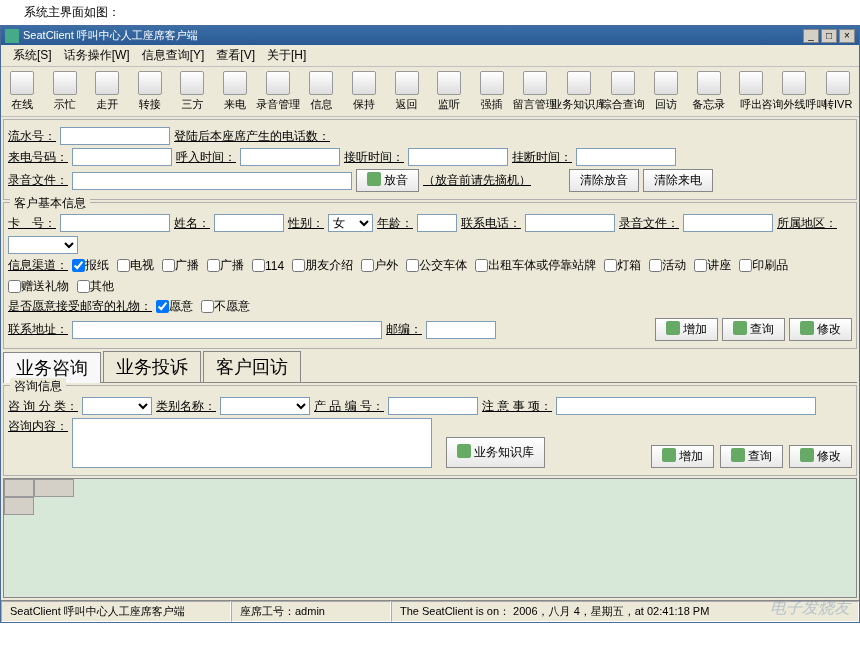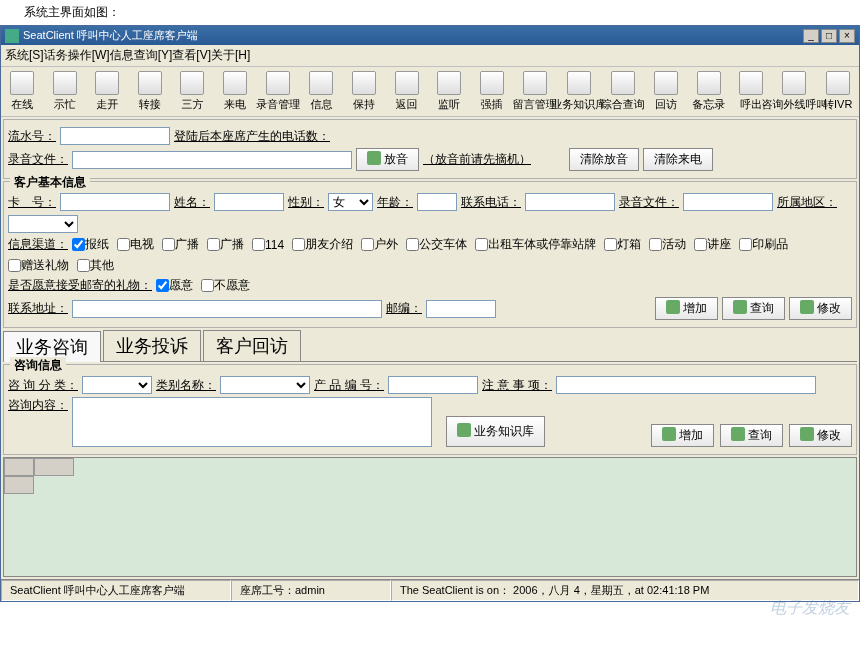--- a/index.html
+++ b/index.html
@@ -3,35 +3,35 @@
 <meta charset="utf-8">
 <style>
 * { box-sizing: border-box; margin: 0; padding: 0; }
 body { font-family: "SimSun", "宋体", sans-serif; font-size: 12px; background: #fff; width: 860px; }
 .page-heading { font-size: 12px; padding: 4px 24px; }
 .window { border: 1px solid #4a6a9a; background: #ece9d8; }
 .titlebar { background: linear-gradient(#3a6ea5, #2a5a95); color: #fff; padding: 2px 4px; display: flex; align-items: center; font-size: 11px; }
 .titlebar .icon { width: 14px; height: 14px; background: #4a8; margin-right: 4px; }
 .titlebar .winbtns { margin-left: auto; display: flex; gap: 2px; }
 .titlebar .winbtns span { width: 16px; height: 14px; background: #d4d0c8; border: 1px solid #888; text-align: center; line-height: 12px; font-size: 10px; color: #000; cursor: pointer; }
-.menubar { background: #ece9d8; padding: 2px 4px; display: flex; border-bottom: 1px solid #c0c0c0; }
+.menubar { background: #ece9d8; padding: 2px 12px; display: flex; gap: 12px; border-bottom: 1px solid #c0c0c0; }
 .menubar span { cursor: pointer; }
 .toolbar { background: #ece9d8; padding: 4px; display: flex; gap: 8px; border-bottom: 1px solid #c0c0c0; overflow: hidden; }
 .tbtn { display: flex; flex-direction: column; align-items: center; width: 36px; cursor: pointer; }
 .tbtn .ticon { width: 24px; height: 24px; border: 1px solid #999; background: linear-gradient(#fff,#ddd); border-radius: 2px; }
 .tbtn .tlabel { font-size: 11px; margin-top: 2px; white-space: nowrap; }
 .panel { border: 1px solid #b0b0b0; margin: 2px; padding: 4px; background: #ece9d8; }
 .row { display: flex; align-items: center; gap: 4px; margin: 3px 0; flex-wrap: wrap; }
 .lbl { font-size: 12px; text-decoration: underline; }
 .inp { border: 1px solid #7f9db9; background: #fff; height: 18px; padding: 0 2px; font-size: 12px; }
 .sel { border: 1px solid #7f9db9; background: #fff; height: 18px; font-size: 12px; }
 .btn { border: 1px solid #888; background: linear-gradient(#fff,#e8e8e8); padding: 2px 10px; cursor: pointer; display: inline-flex; gap: 3px; font-size: 12px; }
 .btn .bicon { width: 14px; height: 14px; background: #6a6; border-radius: 2px; }
 .groupbox { border: 1px solid #b0b0b0; margin: 2px; position: relative; padding: 8px 4px 4px; background: #ece9d8; }
-.groupbox .gtitle { position: absolute; top: -8px; left: 6px; background: #ece9d8; padding: 0 4px; font-size: 12px; font-weight: bold; }
+.groupbox .gtitle { position: absolute; top: -8px; left: 6px; background: #ece9d8; padding: 0 4px; font-size: 12px; }
 .cb { display: inline-flex; align-items: center; gap: 0; margin-right: 4px; }
 .cb input { width: 13px; height: 13px; }
 .tabs { display: flex; border-bottom: 1px solid #888; margin: 2px 2px 0; }
 .tab { border: 1px solid #888; border-bottom: none; padding: 3px 12px; margin-right: 2px; background: #ece9d8; cursor: pointer; font-size: 18px; }
 .tab.active { background: #f8f8f8; position: relative; top: 1px; }
 .textarea { border: 1px solid #7f9db9; background: #fff; resize: none; font-size: 12px; padding: 2px; }
 .grid { height: 120px; background: #d8e8d8; border: 1px solid #888; margin: 2px; position: relative; }
 .grid .ghead { display: flex; }
 .grid .gcell { border: 1px solid #999; width: 30px; height: 18px; background: #d4d0c8; }
 .statusbar { display: flex; background: #ece9d8; border-top: 1px solid #888; font-size: 11px; }
@@ -143,20 +143,30 @@
         <div class="ticon"></div>
         <div class="tlabel">转IVR</div>
       </div>
     </div>
 
   <div class="panel">
     <div class="row">
       <span class="lbl">流水号：</span>
       <input class="inp" style="width: 110px;" value="">
       <span class="lbl">登陆后本座席产生的电话数：</span>
+    </div>
+    <div class="row">
+      <span class="lbl">来电号码：</span>
+      <input class="inp" style="width: 100px;">
+      <span class="lbl">呼入时间：</span>
+      <input class="inp" style="width: 100px;">
+      <span class="lbl">接听时间：</span>
+      <input class="inp" style="width: 100px;">
+      <span class="lbl">挂断时间：</span>
+      <input class="inp" style="width: 100px;">
     </div>
     <div class="row">
       <span class="lbl">录音文件：</span>
       <input class="inp" style="width: 280px;">
       <button class="btn">
           <span class="bicon"></span>
           <span>放音</span>
         </button>
       <span class="lbl">（放音前请先摘机）</span>
       <span style="flex:0 0 30px"></span>

